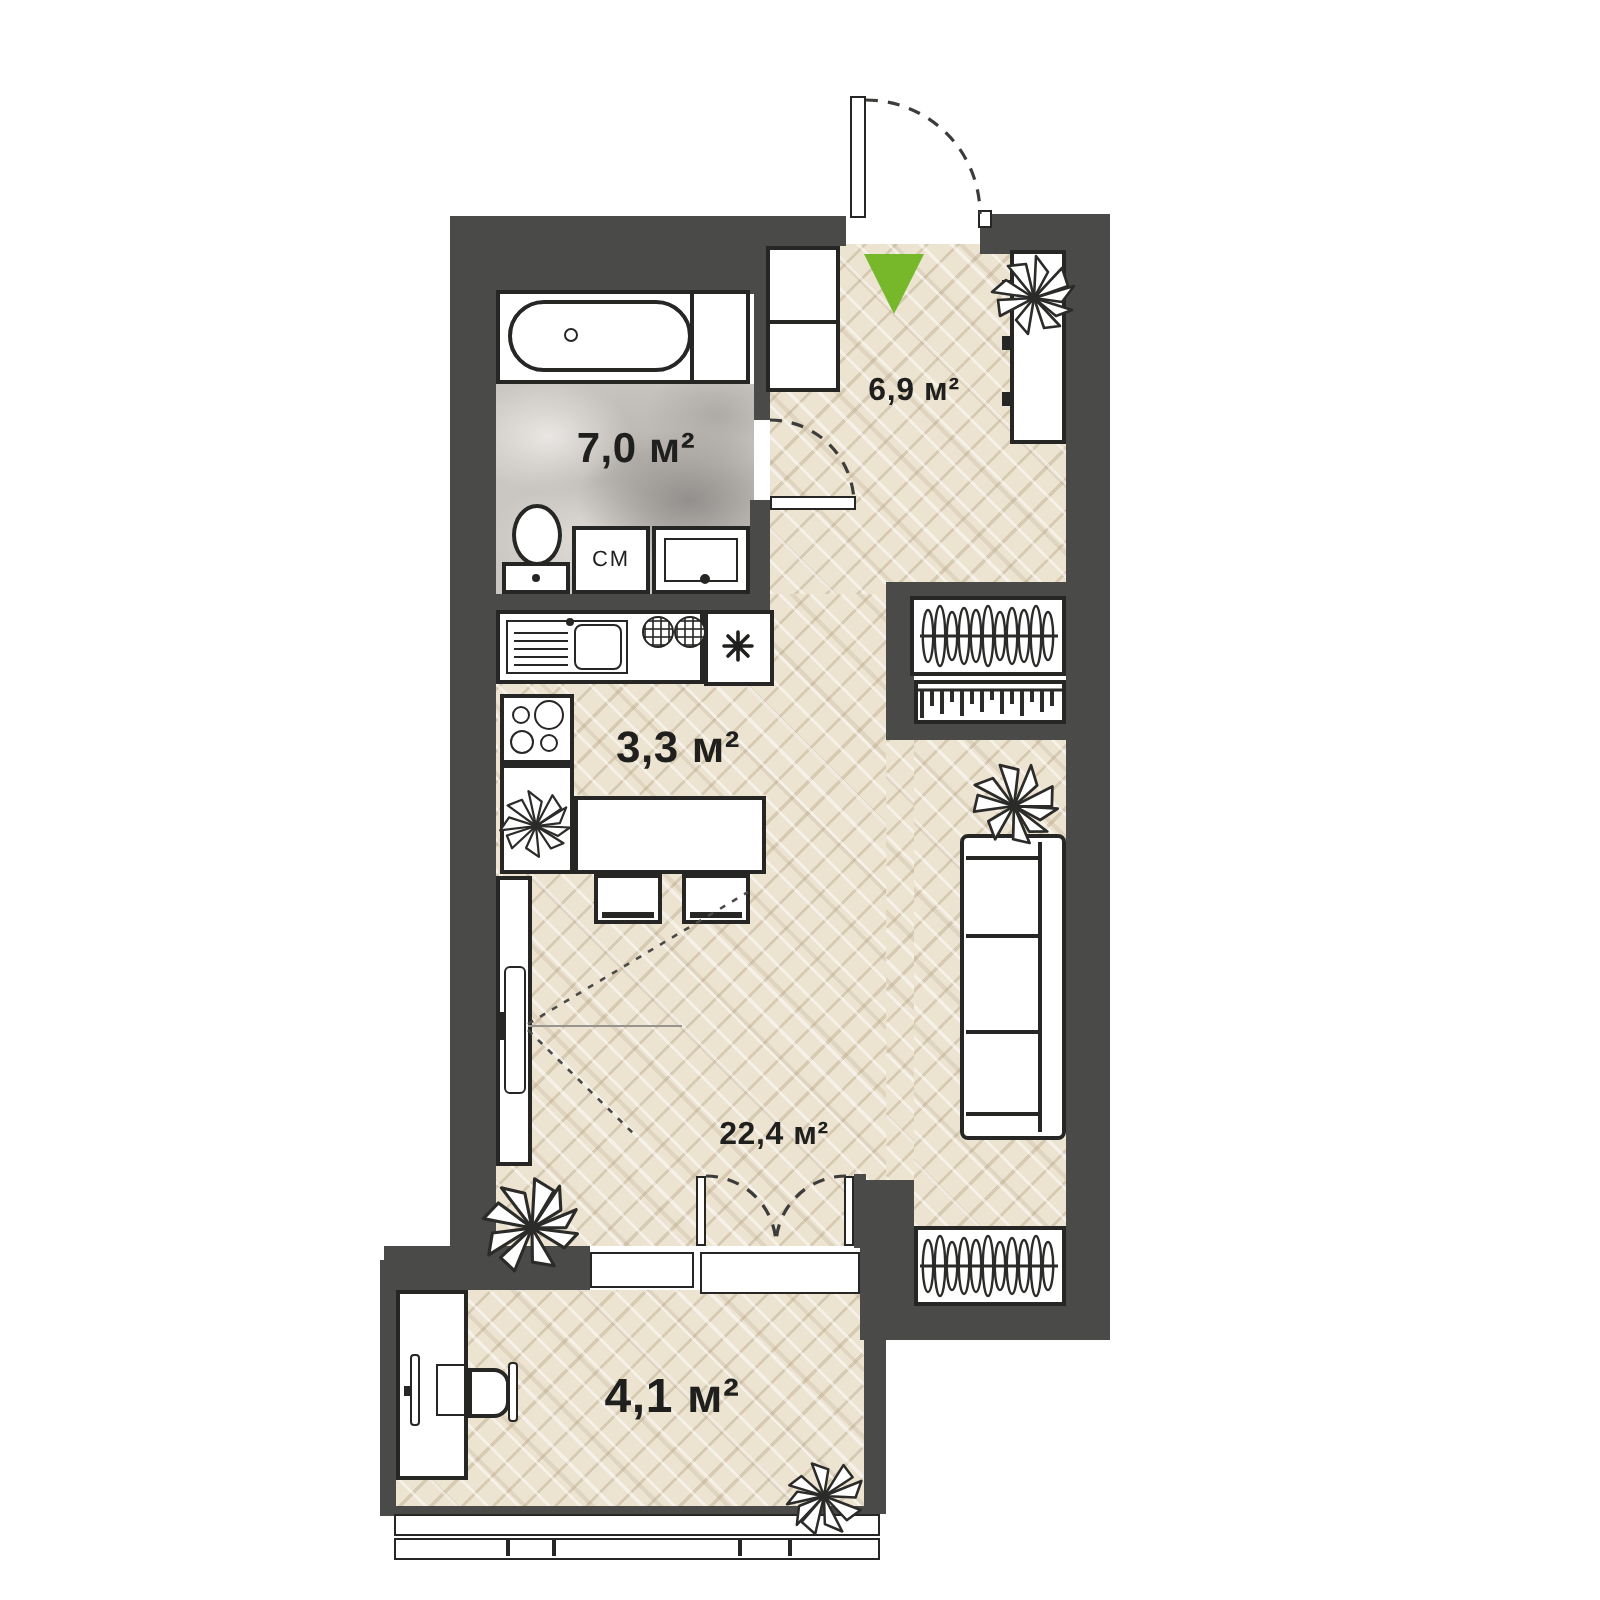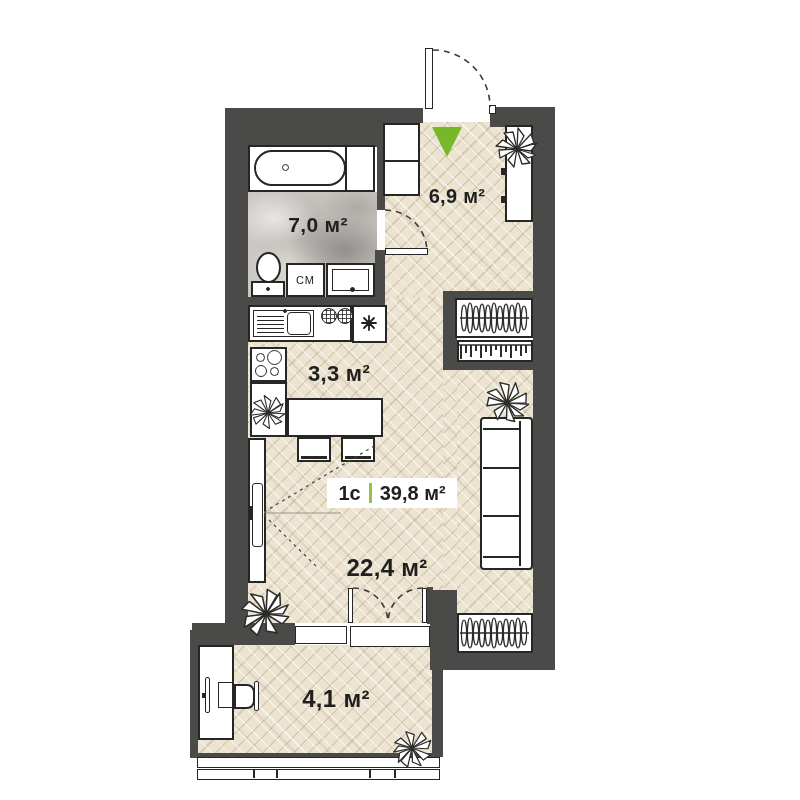--- a/index.html
+++ b/index.html
@@ -215,24 +215,19 @@
       <path d="M362 323 H376 M369 316 V330 M364 318 L374 328 M364 328 L374 318"></path>
     </g>
     <use href="#plant" transform="translate(517,149)"></use>
     <use href="#plant" transform="translate(268,413) scale(0.85) rotate(-15)"></use>
     <use href="#plant" transform="translate(507,403) scale(1.05) rotate(20)"></use>
     <use href="#plant" transform="translate(266,614) scale(1.2) rotate(-40)"></use>
     <use href="#plant" transform="translate(412,748) scale(0.95) rotate(150)"></use>
   </svg>
 
   <div class="lbl" style="left:318px;top:225px;font-size:21px;">7,0 м²</div>
-  <div class="lbl" style="left:457px;top:196px;font-size:20px;">6,9 м²</div>
+  <div class="lbl" style="left:457px;top:196px;font-size:16px;">6,9 м²</div>
   <div class="lbl" style="left:339px;top:374px;font-size:22px;">3,3 м²</div>
-  <div class="lbl" style="left:387px;top:568px;font-size:24px;">22,4 м²</div>
+  <div class="lbl" style="left:387px;top:568px;font-size:16px;">22,4 м²</div>
   <div class="lbl" style="left:336px;top:699px;font-size:24px;">4,1 м²</div>
 
-  <div id="unit-label">
-    <span>1с</span>
-    <div class="divider"></div>
-    <span>39,8 м²</span>
-  </div>
 
 </div>
 
 </body></html>

